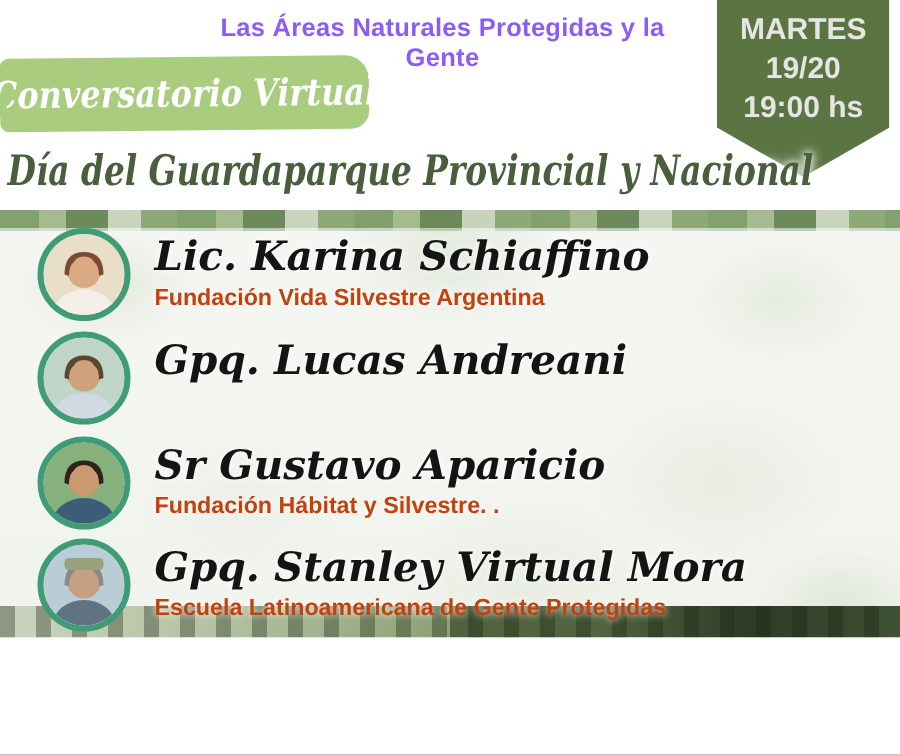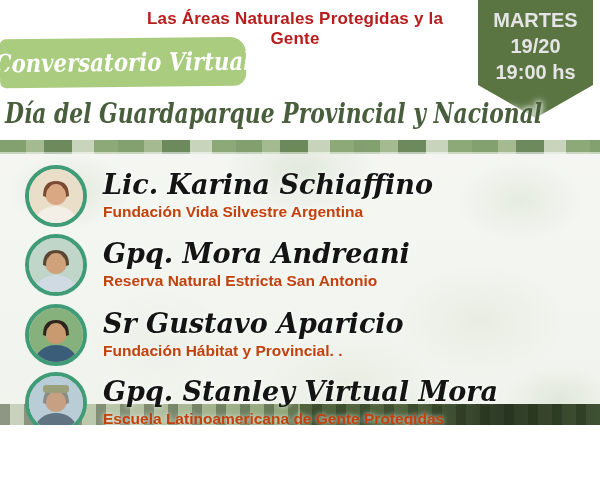--- a/index.html
+++ b/index.html
@@ -22,21 +22,21 @@
   .photo-top{position:absolute;left:0;top:140px;width:600px;height:14px;opacity:.95;
     background:repeating-linear-gradient(90deg,#7e9c69 0 26px,#a2b88c 26px 44px,#668554 44px 72px,#c7d3ba 72px 94px,#8aa673 94px 118px);
     filter:blur(.4px);}
   .photo-bottom{position:absolute;left:0;top:404px;width:600px;height:21px;
     background:linear-gradient(90deg,#ccd4c0 0,#b4c2a2 140px,#8ba274 300px,#4f623c 0,#50653e 400px,#2e3b26 500px,#3f5133 600px);}
   .photo-bottom::after{content:"";position:absolute;inset:0;
     background:repeating-linear-gradient(90deg,rgba(25,38,20,.35) 0 10px,transparent 10px 24px);}
 
   
   .tagline{position:absolute;left:120px;top:9px;width:350px;text-align:center;
-    color:#b91c1c;font-size:17px;font-weight:bold;letter-spacing:.2px;}
+    color:#8b5cf6;font-size:17px;font-weight:bold;letter-spacing:.2px;}
   .brush{position:absolute;left:0;top:38px;width:246px;height:49px;background:#a9cc7f;
     border-radius:6px 16px 12px 6px;transform:rotate(-.6deg);
     display:flex;align-items:center;justify-content:center;}
   .brush::before{content:"";position:absolute;left:-4px;top:8px;width:9px;height:9px;
     background:#a9cc7f;transform:rotate(35deg);}
   .brush::after{content:"";position:absolute;left:-6px;bottom:10px;width:11px;height:8px;
     background:#a9cc7f;transform:rotate(-25deg);}
   .script{font-family:"DejaVu Serif",serif;font-style:italic;font-weight:bold;}
   .brush .txt{color:#fff;font-size:25px;white-space:nowrap;transform:scaleX(.85);}
 
@@ -45,21 +45,21 @@
     text-align:center;color:#e5e5e5;font-weight:bold;}
   .ribbon .r1{font-size:20px;margin-top:7px;line-height:26px;}
   .ribbon .r2{font-size:20px;line-height:26px;}
   .ribbon .r3{font-size:20px;line-height:26px;}
 
   .title{position:absolute;left:5px;top:97px;width:600px;color:#485e3c;font-size:28px;
     white-space:nowrap;transform:scaleX(.78);transform-origin:0 50%;
     text-shadow:0 0 6px #fff,0 0 10px #fff;}
 
   
-  .speaker-row{position:absolute;left:0;width:600px;height:69px;margin-top:13px;}
+  .speaker-row{position:absolute;left:0;width:600px;height:69px;}
   .row-0{top:150px;}.row-1{top:219px;}.row-2{top:289px;}.row-3{top:357px;}
   .avatar{position:absolute;left:25px;top:2px;width:54px;height:54px;border-radius:50%;
     border:4px solid #3f9c77;overflow:hidden;background:#ddd;}
   .avatar svg{display:block;}
   .av-bg{fill:var(--bg,#ccc);} .av-shirt{fill:var(--shirt,#eee);}
   .av-skin{fill:var(--skin,#d8a98a);} .av-hair{fill:var(--hair,#554);}
   .av-cap{fill:var(--cap,transparent);}
   .speaker-text{position:absolute;left:103px;top:2px;}
   .speaker-name{font-size:27px;color:#141414;line-height:39px;white-space:nowrap;
     text-shadow:0 0 5px rgba(255,255,255,.9);}
@@ -115,38 +115,37 @@
       <div class="avatar" style="--bg: #bfd6c9; --hair: #5a4632; --skin: #cfa27b; --shirt: #cfdae3;">
         <svg width="54" height="54" viewBox="0 0 54 54">
           <rect class="av-bg" width="54" height="54"></rect>
           <ellipse class="av-shirt" cx="27" cy="54" rx="21" ry="17"></ellipse>
           <circle class="av-skin" cx="27" cy="25" r="11"></circle>
           <path class="av-hair" d="M14 27 q0-15 13-15 q13 0 13 15 l-3 1 q0-7-3-9 q-2-4-7-4 t-7 4 q-3 2-3 9 z"></path>
           <rect class="av-cap" x="14" y="9" width="26" height="8" rx="3"></rect>
         </svg>
       </div>
       <div class="speaker-text">
-        <div class="speaker-name script">Gpq. Mora Andreani</div>
-        <div class="speaker-org">Reserva Natural Estricta San Antonio</div>
+        <div class="speaker-name script">Gpq. Lucas Andreani</div>
       </div>
     </div>
 
     <div class="speaker-row row-2">
       <div class="avatar" style="--bg: #86b07c; --hair: #2d241e; --skin: #c9996f; --shirt: #3c5d7a;">
         <svg width="54" height="54" viewBox="0 0 54 54">
           <rect class="av-bg" width="54" height="54"></rect>
           <ellipse class="av-shirt" cx="27" cy="54" rx="21" ry="17"></ellipse>
           <circle class="av-skin" cx="27" cy="25" r="11"></circle>
           <path class="av-hair" d="M14 27 q0-15 13-15 q13 0 13 15 l-3 1 q0-7-3-9 q-2-4-7-4 t-7 4 q-3 2-3 9 z"></path>
           <rect class="av-cap" x="14" y="9" width="26" height="8" rx="3"></rect>
         </svg>
       </div>
       <div class="speaker-text">
         <div class="speaker-name script">Sr Gustavo Aparicio</div>
-        <div class="speaker-org">Fundación Hábitat y Provincial. .</div>
+        <div class="speaker-org">Fundación Hábitat y Silvestre. .</div>
       </div>
     </div>
 
     <div class="speaker-row row-3">
       <div class="avatar" style="--bg: #b9cdd6; --hair: #8b8b85; --skin: #c7a083; --shirt: #5f7382; --cap: #9aa07c;">
         <svg width="54" height="54" viewBox="0 0 54 54">
           <rect class="av-bg" width="54" height="54"></rect>
           <ellipse class="av-shirt" cx="27" cy="54" rx="21" ry="17"></ellipse>
           <circle class="av-skin" cx="27" cy="25" r="11"></circle>
           <path class="av-hair" d="M14 27 q0-15 13-15 q13 0 13 15 l-3 1 q0-7-3-9 q-2-4-7-4 t-7 4 q-3 2-3 9 z"></path>

